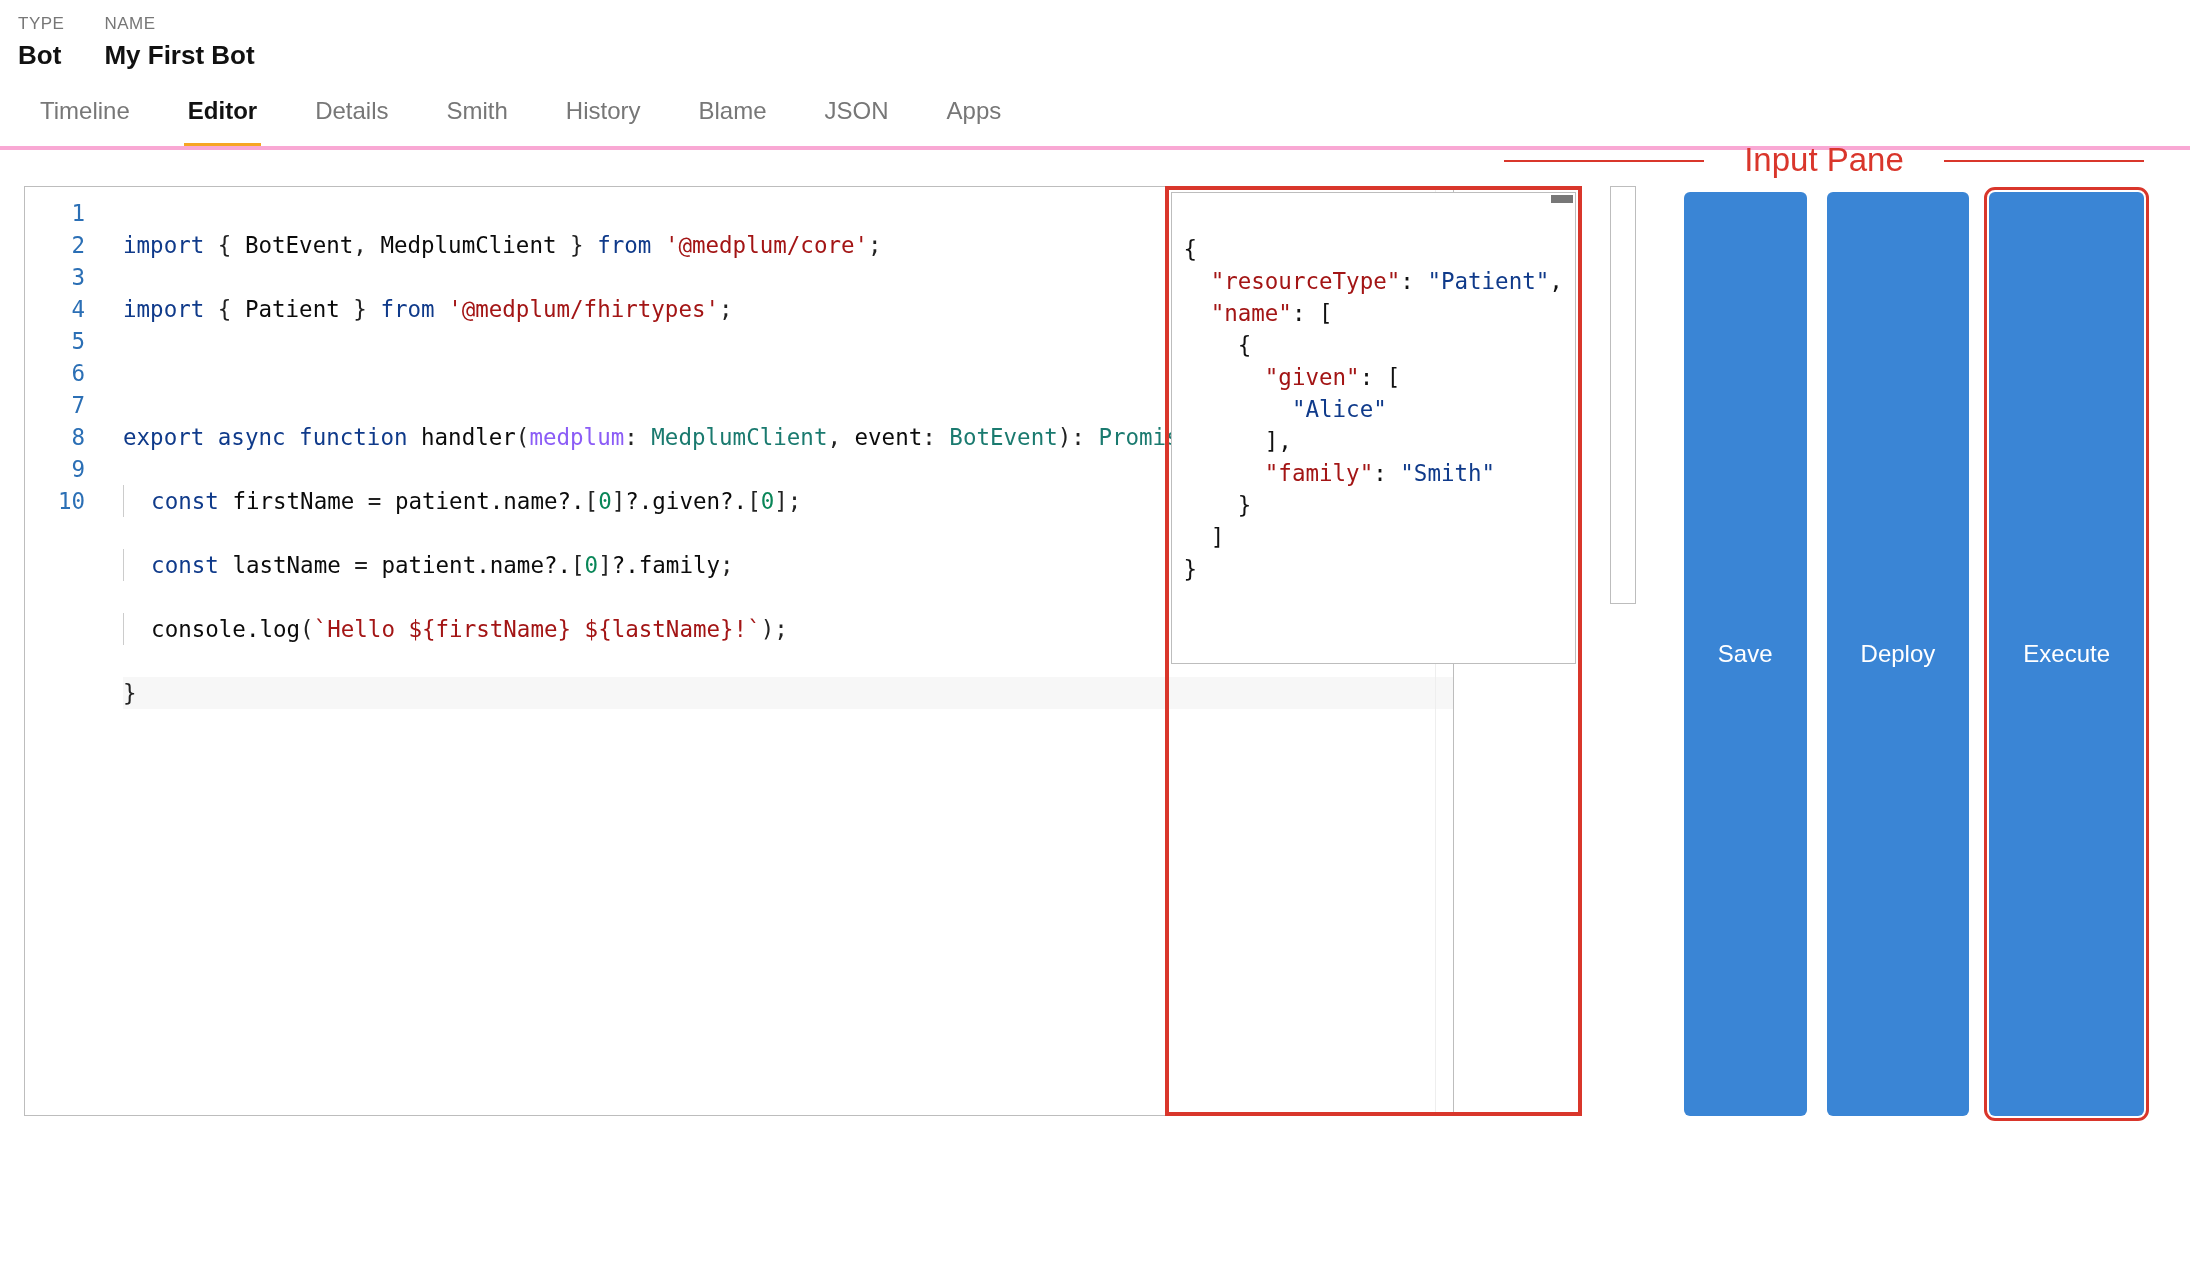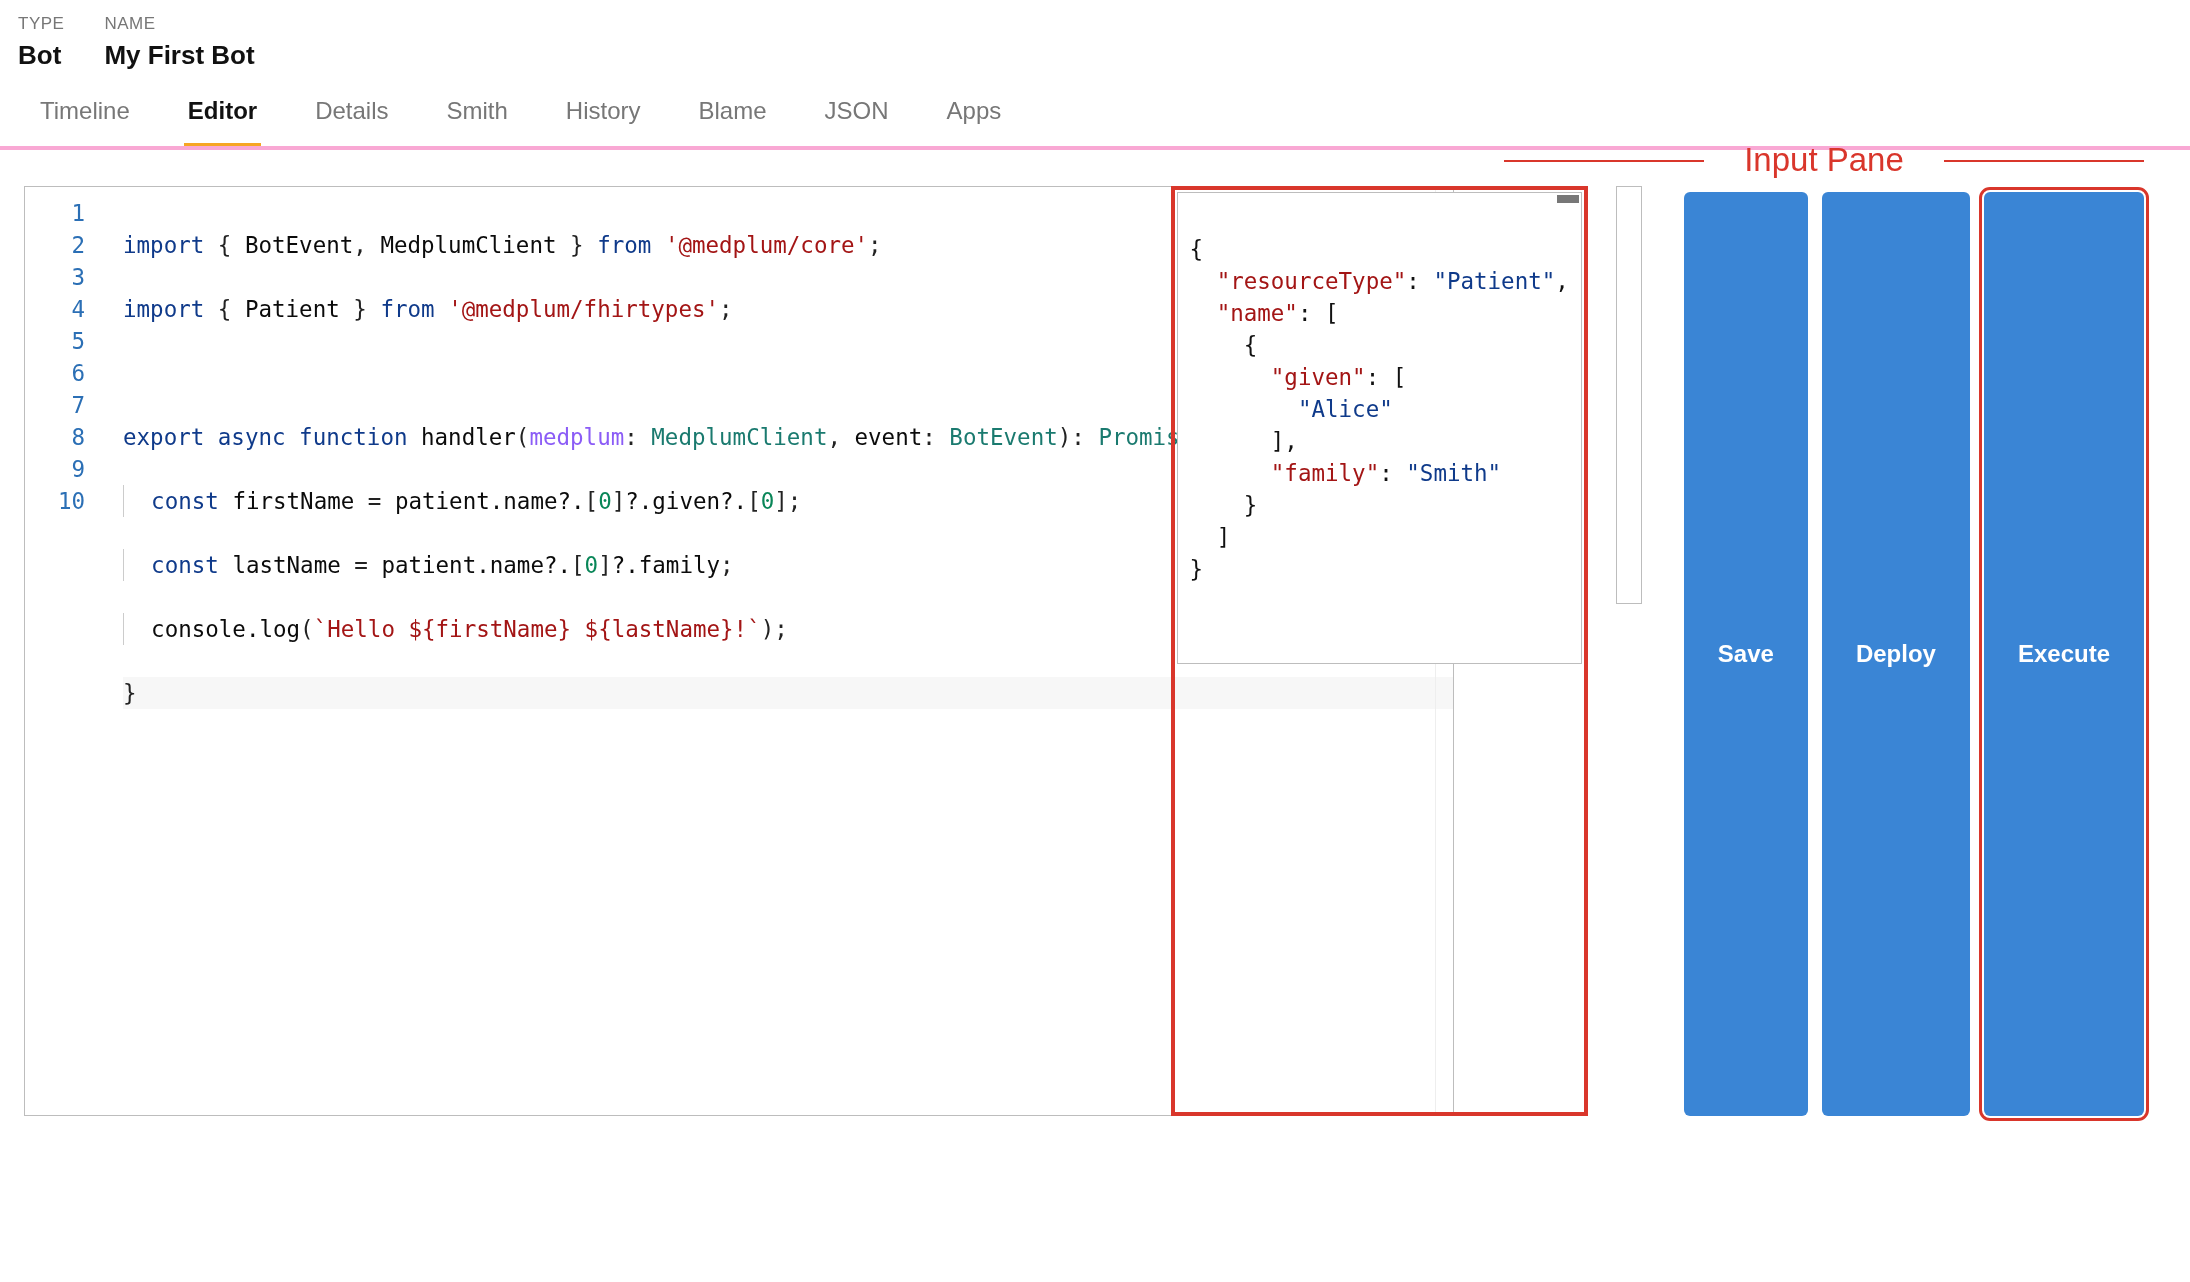--- a/index.html
+++ b/index.html
@@ -185,25 +185,25 @@
   .buttons {
     display: flex;
     gap: 0;
     justify-content: flex-end;
     margin-top: 6px;
   }
   .btn {
     background: #3a85d5;
     color: #fff;
     font-size: 24px;
-    font-weight: 700;
+    font-weight: 400;
     padding: 20px 34px;
     border: none;
     border-radius: 6px;
-    margin-left: 14px;
+    margin-left: 20px;
     cursor: pointer;
   }
   .btn.exec-annot {
     outline: 3px solid #d9362b;
     outline-offset: 2px;
   }
 </style>
 </head>
 <body>
 

